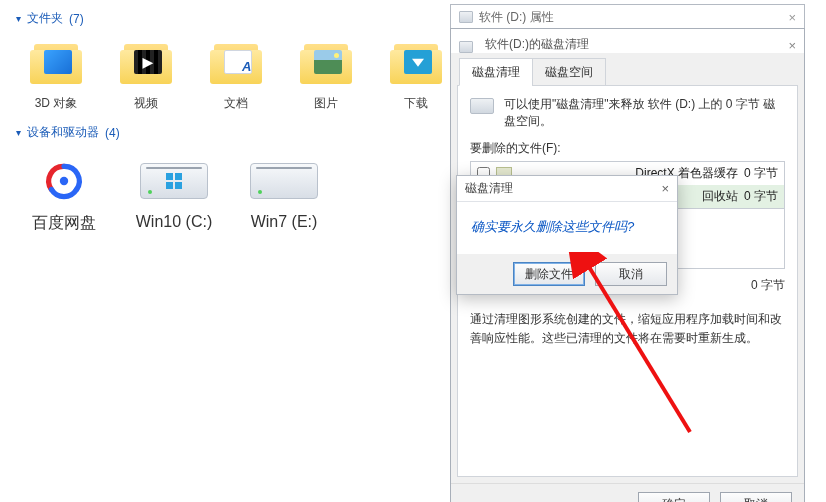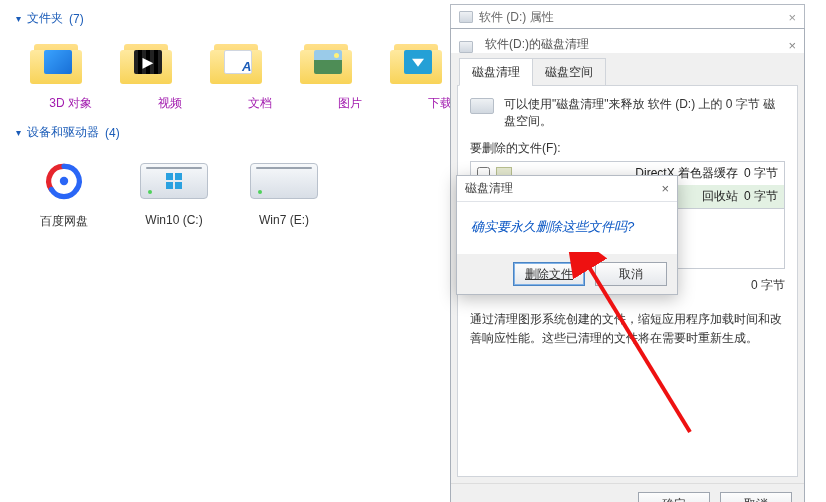--- a/index.html
+++ b/index.html
@@ -5,27 +5,27 @@
 * { box-sizing: border-box; margin: 0; padding: 0; font-family: "Microsoft YaHei", "Segoe UI", sans-serif; }
 body { width: 826px; height: 502px; background: #fff; position: relative; overflow: hidden; font-size: 12px; }
 
 
 .explorer { position: absolute; left: 0; top: 0; width: 826px; height: 502px; background: #fff; }
 .section-header { padding: 10px 16px 6px; color: #1b5cb8; display: flex; align-items: center; gap: 6px; }
 .section-header .chev { font-size: 10px; }
 .icon-grid { display: flex; gap: 18px; padding: 4px 20px 2px; flex-wrap: wrap; }
 .icon-item { width: 72px; text-align: center; cursor: pointer; }
 .icon-box { width: 64px; height: 52px; margin: 0 auto 6px; display: flex; align-items: center; justify-content: center; }
-.icon-item .label { font-size: 12px; color: #a21caf; white-space: nowrap; overflow: hidden; text-align: right; }
+.icon-item .label { font-size: 12px; color: #404040; white-space: nowrap; overflow: hidden; }
 
 .drive-grid { display: flex; gap: 22px; padding: 4px 20px; }
 .drive-item { width: 88px; text-align: center; padding: 6px 4px 8px; cursor: pointer; }
 .drive-item.selected { background: #cfe5f6; outline: 1px solid #8fbbe0; }
 .drive-box { width: 78px; height: 48px; margin: 0 auto 8px; display: flex; align-items: center; justify-content: center; }
-.drive-item .label { font-size: 12px; color: #333; }
+.drive-item .label { font-size: 16px; color: #333; }
 
 
 .folder { width: 52px; height: 42px; position: relative; }
 .folder .back { position: absolute; left: 4px; top: 2px; width: 44px; height: 36px; background: linear-gradient(#ffe08a,#f5c842); border-radius: 3px; }
 .folder .front { position: absolute; left: 0; top: 8px; width: 52px; height: 34px; background: linear-gradient(#ffe99f,#f8d358); border-radius: 3px; }
 .folder .inner { position: absolute; left: 14px; top: 8px; width: 28px; height: 24px; border-radius: 2px; display:flex; align-items:center; justify-content:center; font-size:14px; }
 .inner-3d { background: linear-gradient(135deg,#3aa3ff,#186fd6); }
 .inner-vid { background: repeating-linear-gradient(90deg,#222 0 4px,#000 4px 8px); color:#fff; }
 .inner-pic { background: linear-gradient(#9acbe9 40%,#4e8d56 40%); position:relative; }
 .inner-pic::after { content:""; position:absolute; right:3px; top:3px; width:5px; height:5px; background:#fff27a; border-radius:50%; }
@@ -74,21 +74,21 @@
 .btn-row { display:flex; gap:10px; justify-content:flex-end; padding:8px 12px; background:#f0f0f0; border-top:1px solid #ddd; }
 .btn { min-width:72px; height:24px; border:1px solid #9fa6b0; background:linear-gradient(#fdfdfd,#e5e8ec); color:#333; font-size:12px; cursor:pointer; }
 
 
 .confirm { position:absolute; left:456px; top:175px; width:222px; border:1px solid #b5bbc4; background:#fff; box-shadow:0 4px 16px rgba(0,0,0,.25); }
 .confirm .titlebar { height:26px; display:flex; align-items:center; padding:0 8px; color:#444; font-size:12px; border-bottom:1px solid #e0e3e8; }
 .confirm .titlebar .x { margin-left:auto; color:#666; cursor:pointer; font-size:13px; }
 .confirm .body { padding:16px 14px 18px;font-style:italic; }
 .confirm .msg { color:#0b57c4; font-size:13px; }
 .confirm .actions { display:flex; gap:10px; justify-content:flex-end; padding:8px 10px; background:#f0f0f0; }
-.confirm .btn.primary { border:1px solid #4a84c4; box-shadow:0 0 0 1px #7fb1e6 inset;text-decoration:underline; }
+.confirm .btn.primary { border:1px solid #4a84c4; box-shadow:0 0 0 1px #7fb1e6 inset; }
 
 
 .arrow { position:absolute; left:500px; top:252px; pointer-events:none; }
 
 .drive-mini { width:14px; height:12px; background:linear-gradient(#eef1f4,#d1d8e0); border:1px solid #b6bec8; border-radius:1px; display:inline-block; }
 </style>
 </head>
 <body>
 
 <div class="explorer">

